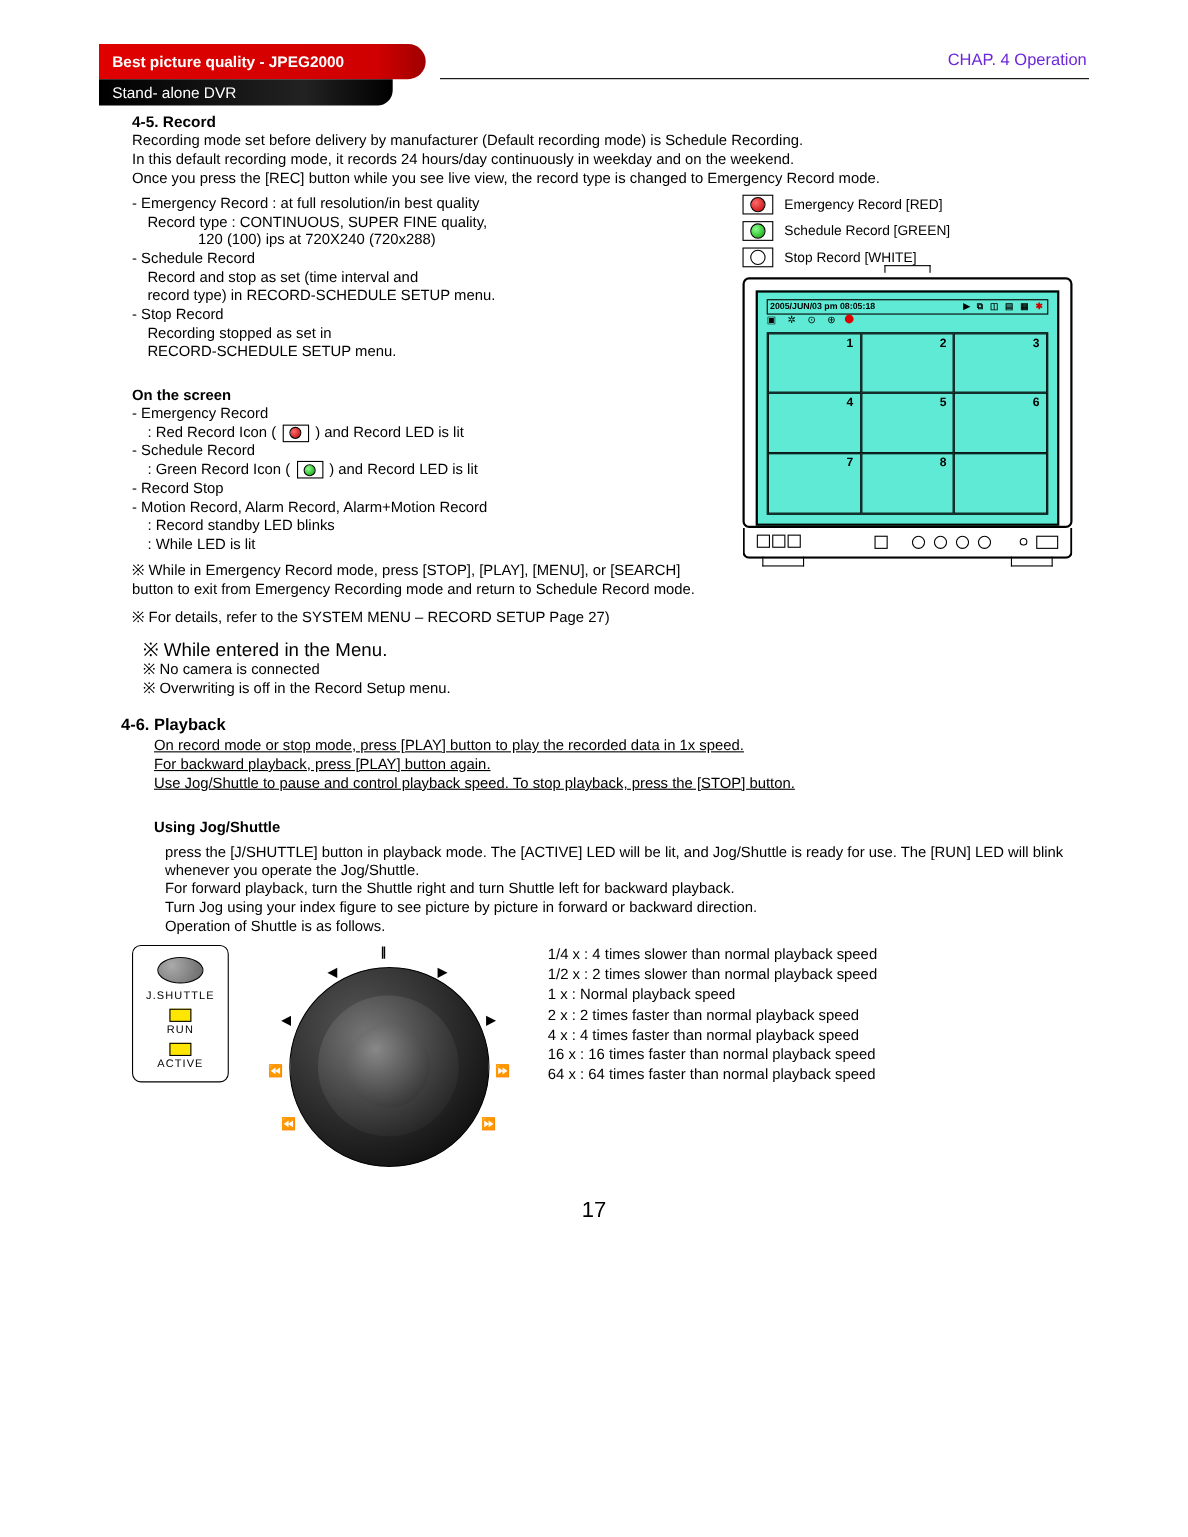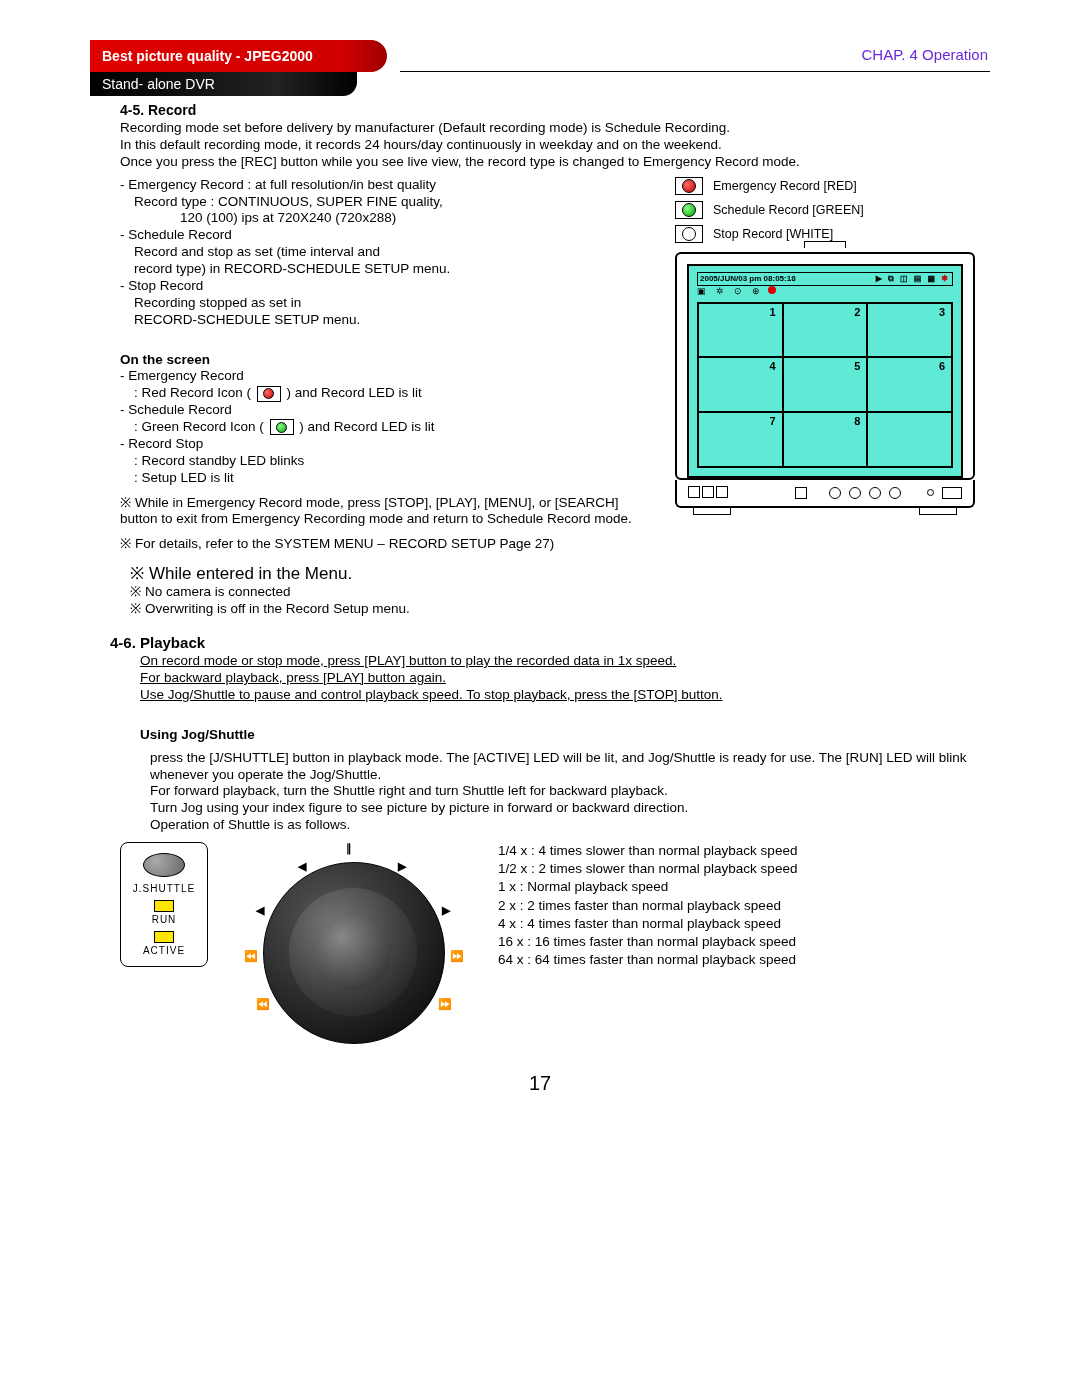--- a/index.html
+++ b/index.html
@@ -262,22 +262,23 @@
       </div>
       <div>- Schedule Record</div>
       <div class="indent1">
         <span>: Green Record Icon (</span>
         <span class="inline-icon">
             <span class="dot green-fill"></span>
           </span>
         <span>) and Record LED is lit</span>
       </div>
       <div>- Record Stop</div>
+      <div>- Motion Record, Alarm Record, Alarm+Motion Record</div>
       <div class="indent1">: Record standby LED blinks</div>
-      <div class="indent1">: Setup LED is lit</div>
+      <div class="indent1">: While LED is lit</div>
       <div class="note-line">※ While in Emergency Record mode, press [STOP], [PLAY], [MENU], or [SEARCH] button to exit from Emergency Recording mode and return to Schedule Record mode.</div>
       <div class="note-line">※ For details, refer to the SYSTEM MENU – RECORD SETUP Page 27)</div>
     </div>
 
     <div class="right-col">
       <div class="legend-row">
         <span class="led-box">
             <span class="led-dot red-fill"></span>
           </span>
         <span>Emergency Record [RED]</span>

